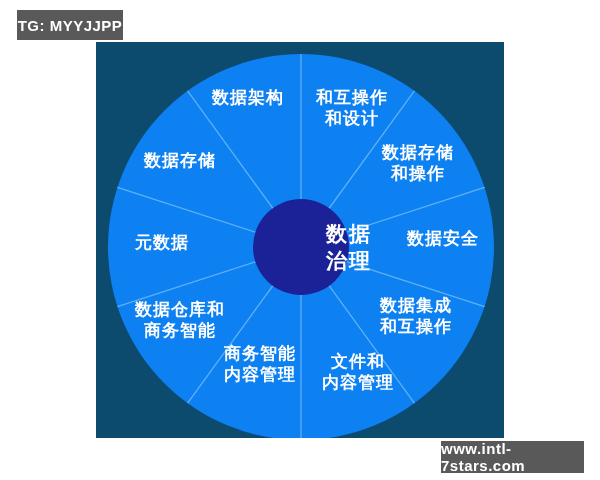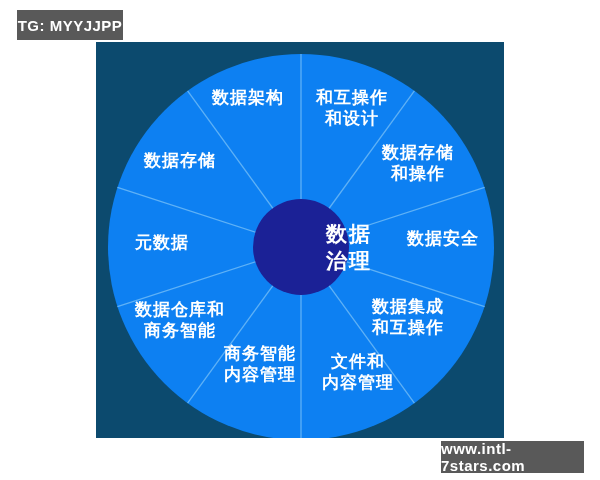--- a/index.html
+++ b/index.html
@@ -41,21 +41,21 @@
     font-size: 17px;
     line-height: 21px;
     white-space: nowrap;
     letter-spacing: 1px;
   }
   .seg span { display: block; }
   .s0 { left: 152px; top: 55px; }
   .s1 { left: 256px; top: 66px; }
   .s2 { left: 322px; top: 121px; }
   .s3 { left: 347px; top: 196px; }
-  .s4 { left: 312px; top: 275px; }
+  .s4 { left: 320px; top: 275px; font-family: Liberation Mono, monospace; }
   .s5 { left: 262px; top: 330px; }
   .s6 { left: 164px; top: 322px; }
   .s7 { left: 84px;  top: 278px; }
   .s8 { left: 66px;  top: 200px; }
   .s9 { left: 84px;  top: 118px; }
   .hub-label {
     position: absolute;
     left: 205px;
     top: 205px;
     transform: translate(-50%, -50%);

